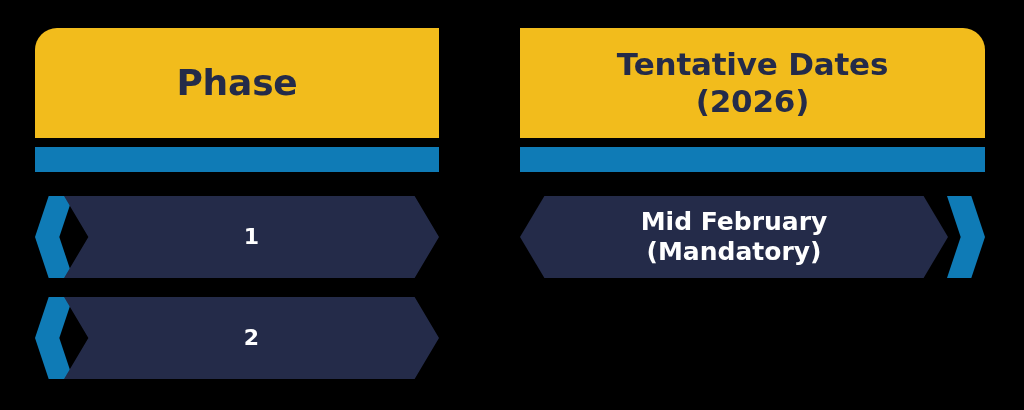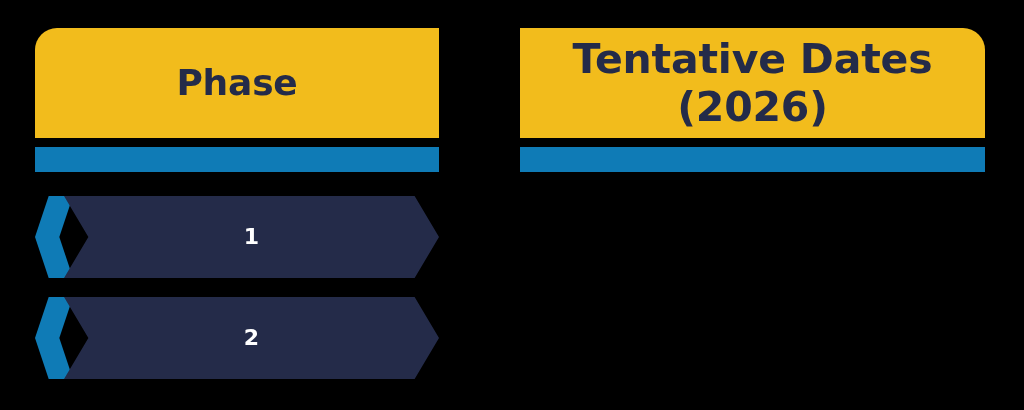--- a/index.html
+++ b/index.html
@@ -41,21 +41,21 @@
     border-radius: 22px 0 0 0;
     font-size: 36px;
   }
   #header-dates {
     left: 520px;
     top: 28px;
     width: 465px;
     height: 110px;
     background: #F2BC1C;
     border-radius: 0 22px 0 0;
-    font-size: 41px;
+    font-size: 31px;
   }
   .header-text {
     padding: 0 12px;
     white-space: pre-line;
   }
 
   
   .accent-rule {
     position: absolute;
     top: 147px;
@@ -143,20 +143,27 @@
 
   <div id="accent-left" class="accent-rule"></div>
   <div id="accent-right" class="accent-rule"></div>
 
   <div class="row-band r1 band-left">
     <div class="chev-accent"></div>
     <div class="chev-body">
       <span class="cell-text">1</span>
     </div>
   </div>
+  <div class="row-band r1 band-right">
+    <div class="chev-body">
+      <span class="cell-text">Mid February
+(Mandatory)</span>
+    </div>
+    <div class="chev-accent"></div>
+  </div>
 
   <div class="row-band r2 band-left">
     <div class="chev-accent"></div>
     <div class="chev-body">
       <span class="cell-text">2</span>
     </div>
   </div>
 
 </div>
 

